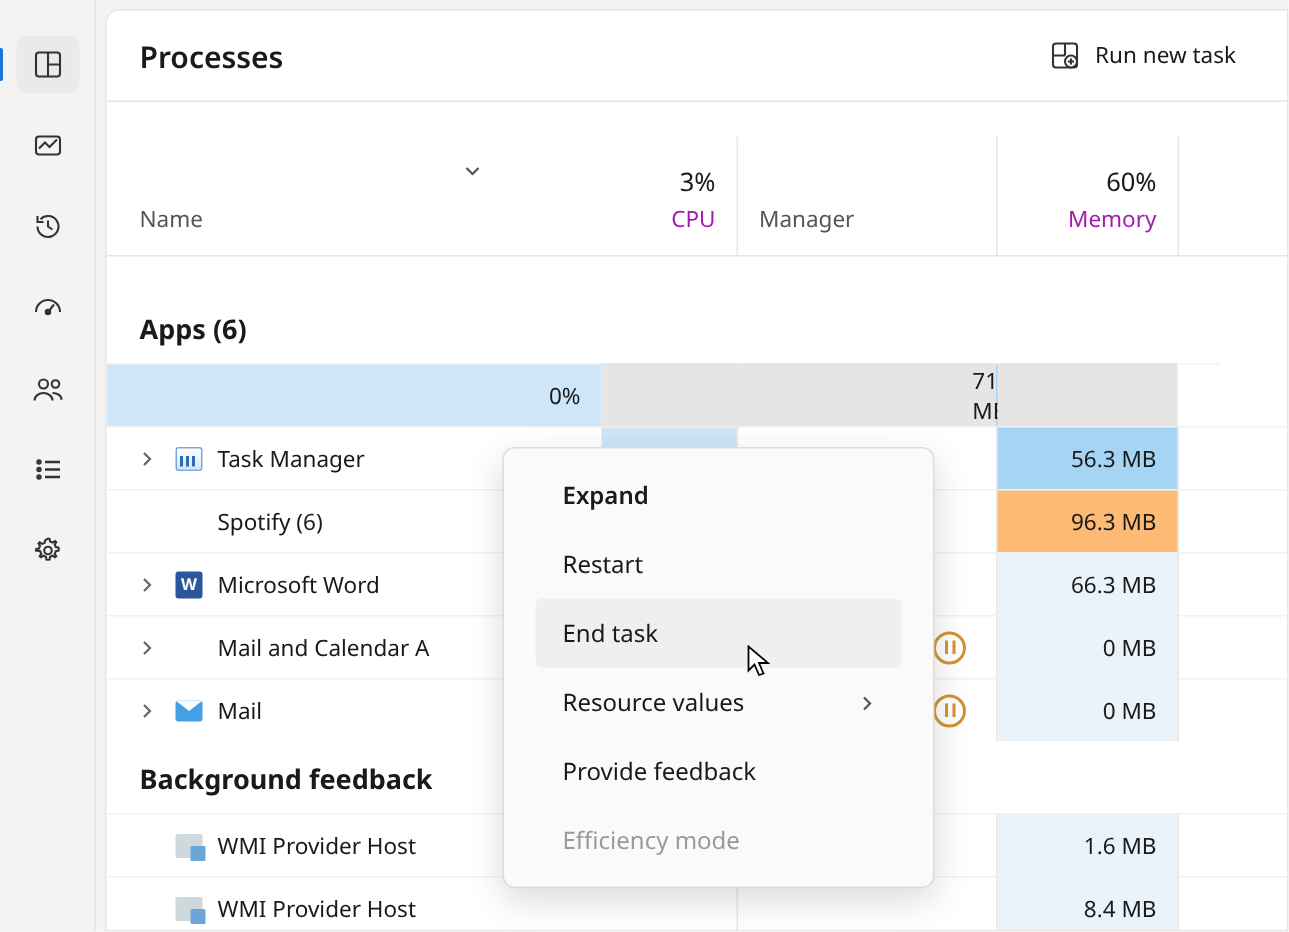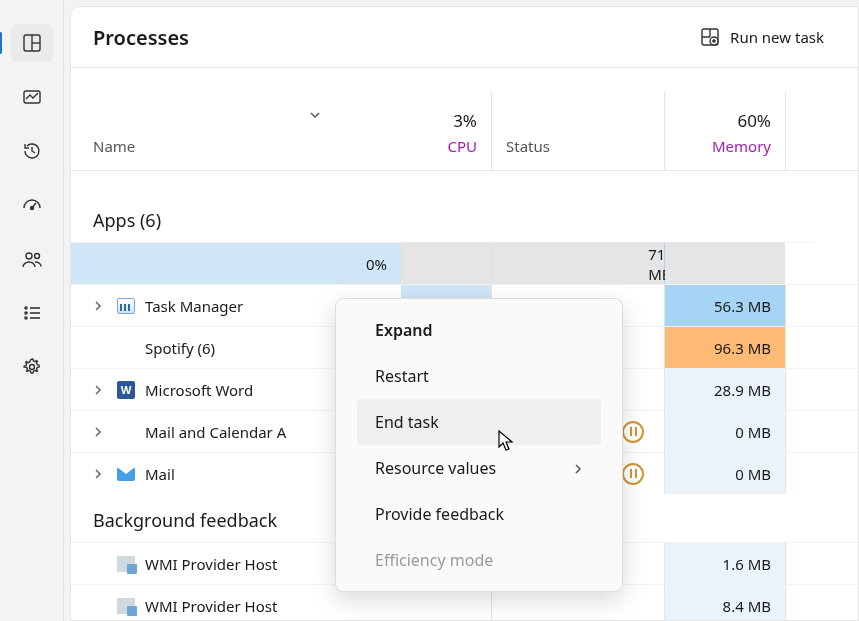--- a/index.html
+++ b/index.html
@@ -91,21 +91,21 @@
       position: absolute;
       top: 14px;
       right: 80px;
     }
     .th-right { align-items: flex-end; }
     .th-right .pct { font-size: 17px; color: #1a1a1a; margin-bottom: 4px; }
     .th-right .lbl { font-size: 15px; color: #a21caf; }
     .table-body { flex: 1; overflow: hidden; }
     .group-header {
       font-size: 18px;
-      font-weight: 400;
+      font-weight: 700;
       padding: 14px 22px 10px 22px;
     }
     .row {
       display: grid;
       grid-template-columns: 330px 90px 1px 172px 1px 120px 1px 1fr;
       height: 42px;
       align-items: stretch;
     }
     .cell { display: flex; align-items: center; padding: 0 14px; border-top: 1px solid #f2f2f2; }
     .cell-name { padding-left: 22px; gap: 10px; }
@@ -247,21 +247,21 @@
             </svg>
         </span>
         <span>Name</span>
       </div>
       <div class="th th-right">
         <span class="pct">3%</span>
         <span class="lbl">CPU</span>
       </div>
       <div class="col-sep"></div>
       <div class="th">
-        <span>Status</span>
+        <span>Manager</span>
       </div>
       <div class="col-sep"></div>
       <div class="th th-right">
         <span class="pct">60%</span>
         <span class="lbl">Memory</span>
       </div>
       <div class="col-sep"></div>
       <div class="th"></div>
     </div>
 
@@ -325,21 +325,21 @@
             </span>
           <span class="app-icon">
               <span class="word-icon">W</span>
             </span>
           <span class="proc-name">Microsoft Word</span>
         </div>
         <div class="cell cell-right"></div>
         <div class="col-sep"></div>
         <div class="cell"></div>
         <div class="col-sep"></div>
-        <div class="cell cell-right heat-blue1">28.9 MB</div>
+        <div class="cell cell-right heat-blue1">66.3 MB</div>
         <div class="col-sep"></div>
         <div class="cell"></div>
       </div>
 
       <div class="row">
         <div class="cell cell-name">
           <span class="expander">
               <svg width="10" height="10" viewBox="0 0 10 10" fill="none" stroke="#666" stroke-width="1.5">
                 <polyline points="3,1 7,5 3,9"></polyline>
               </svg>

